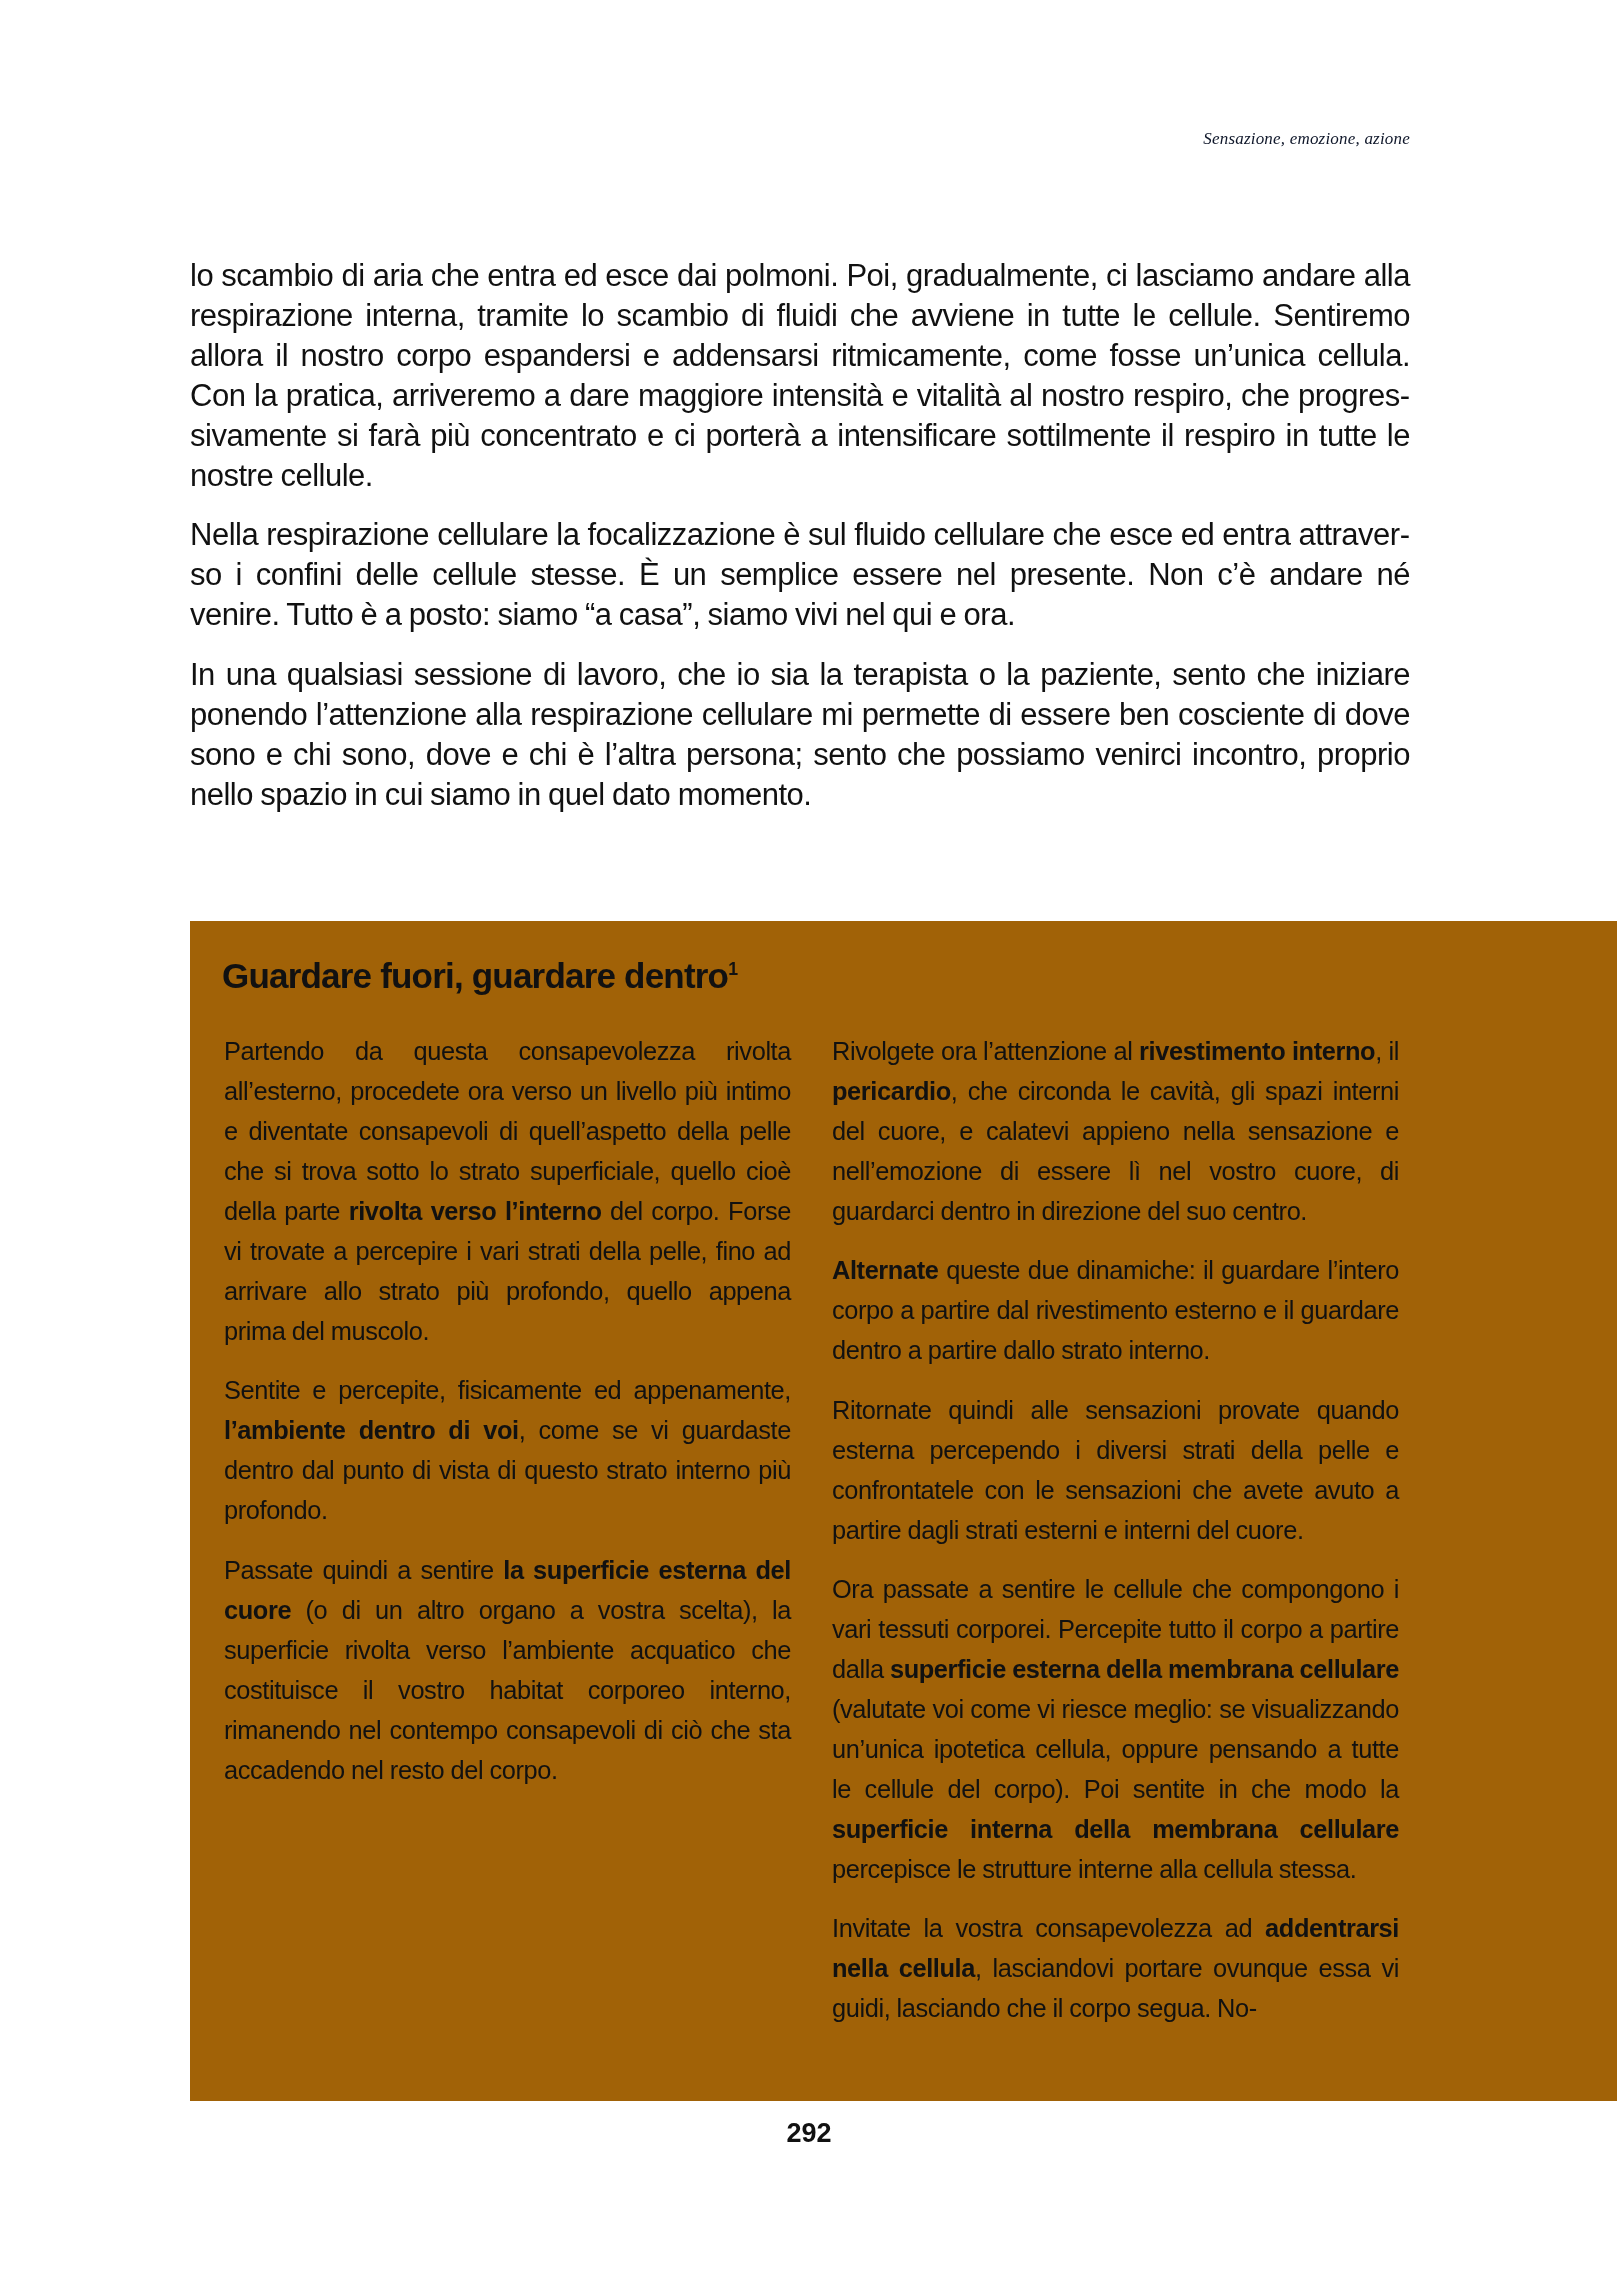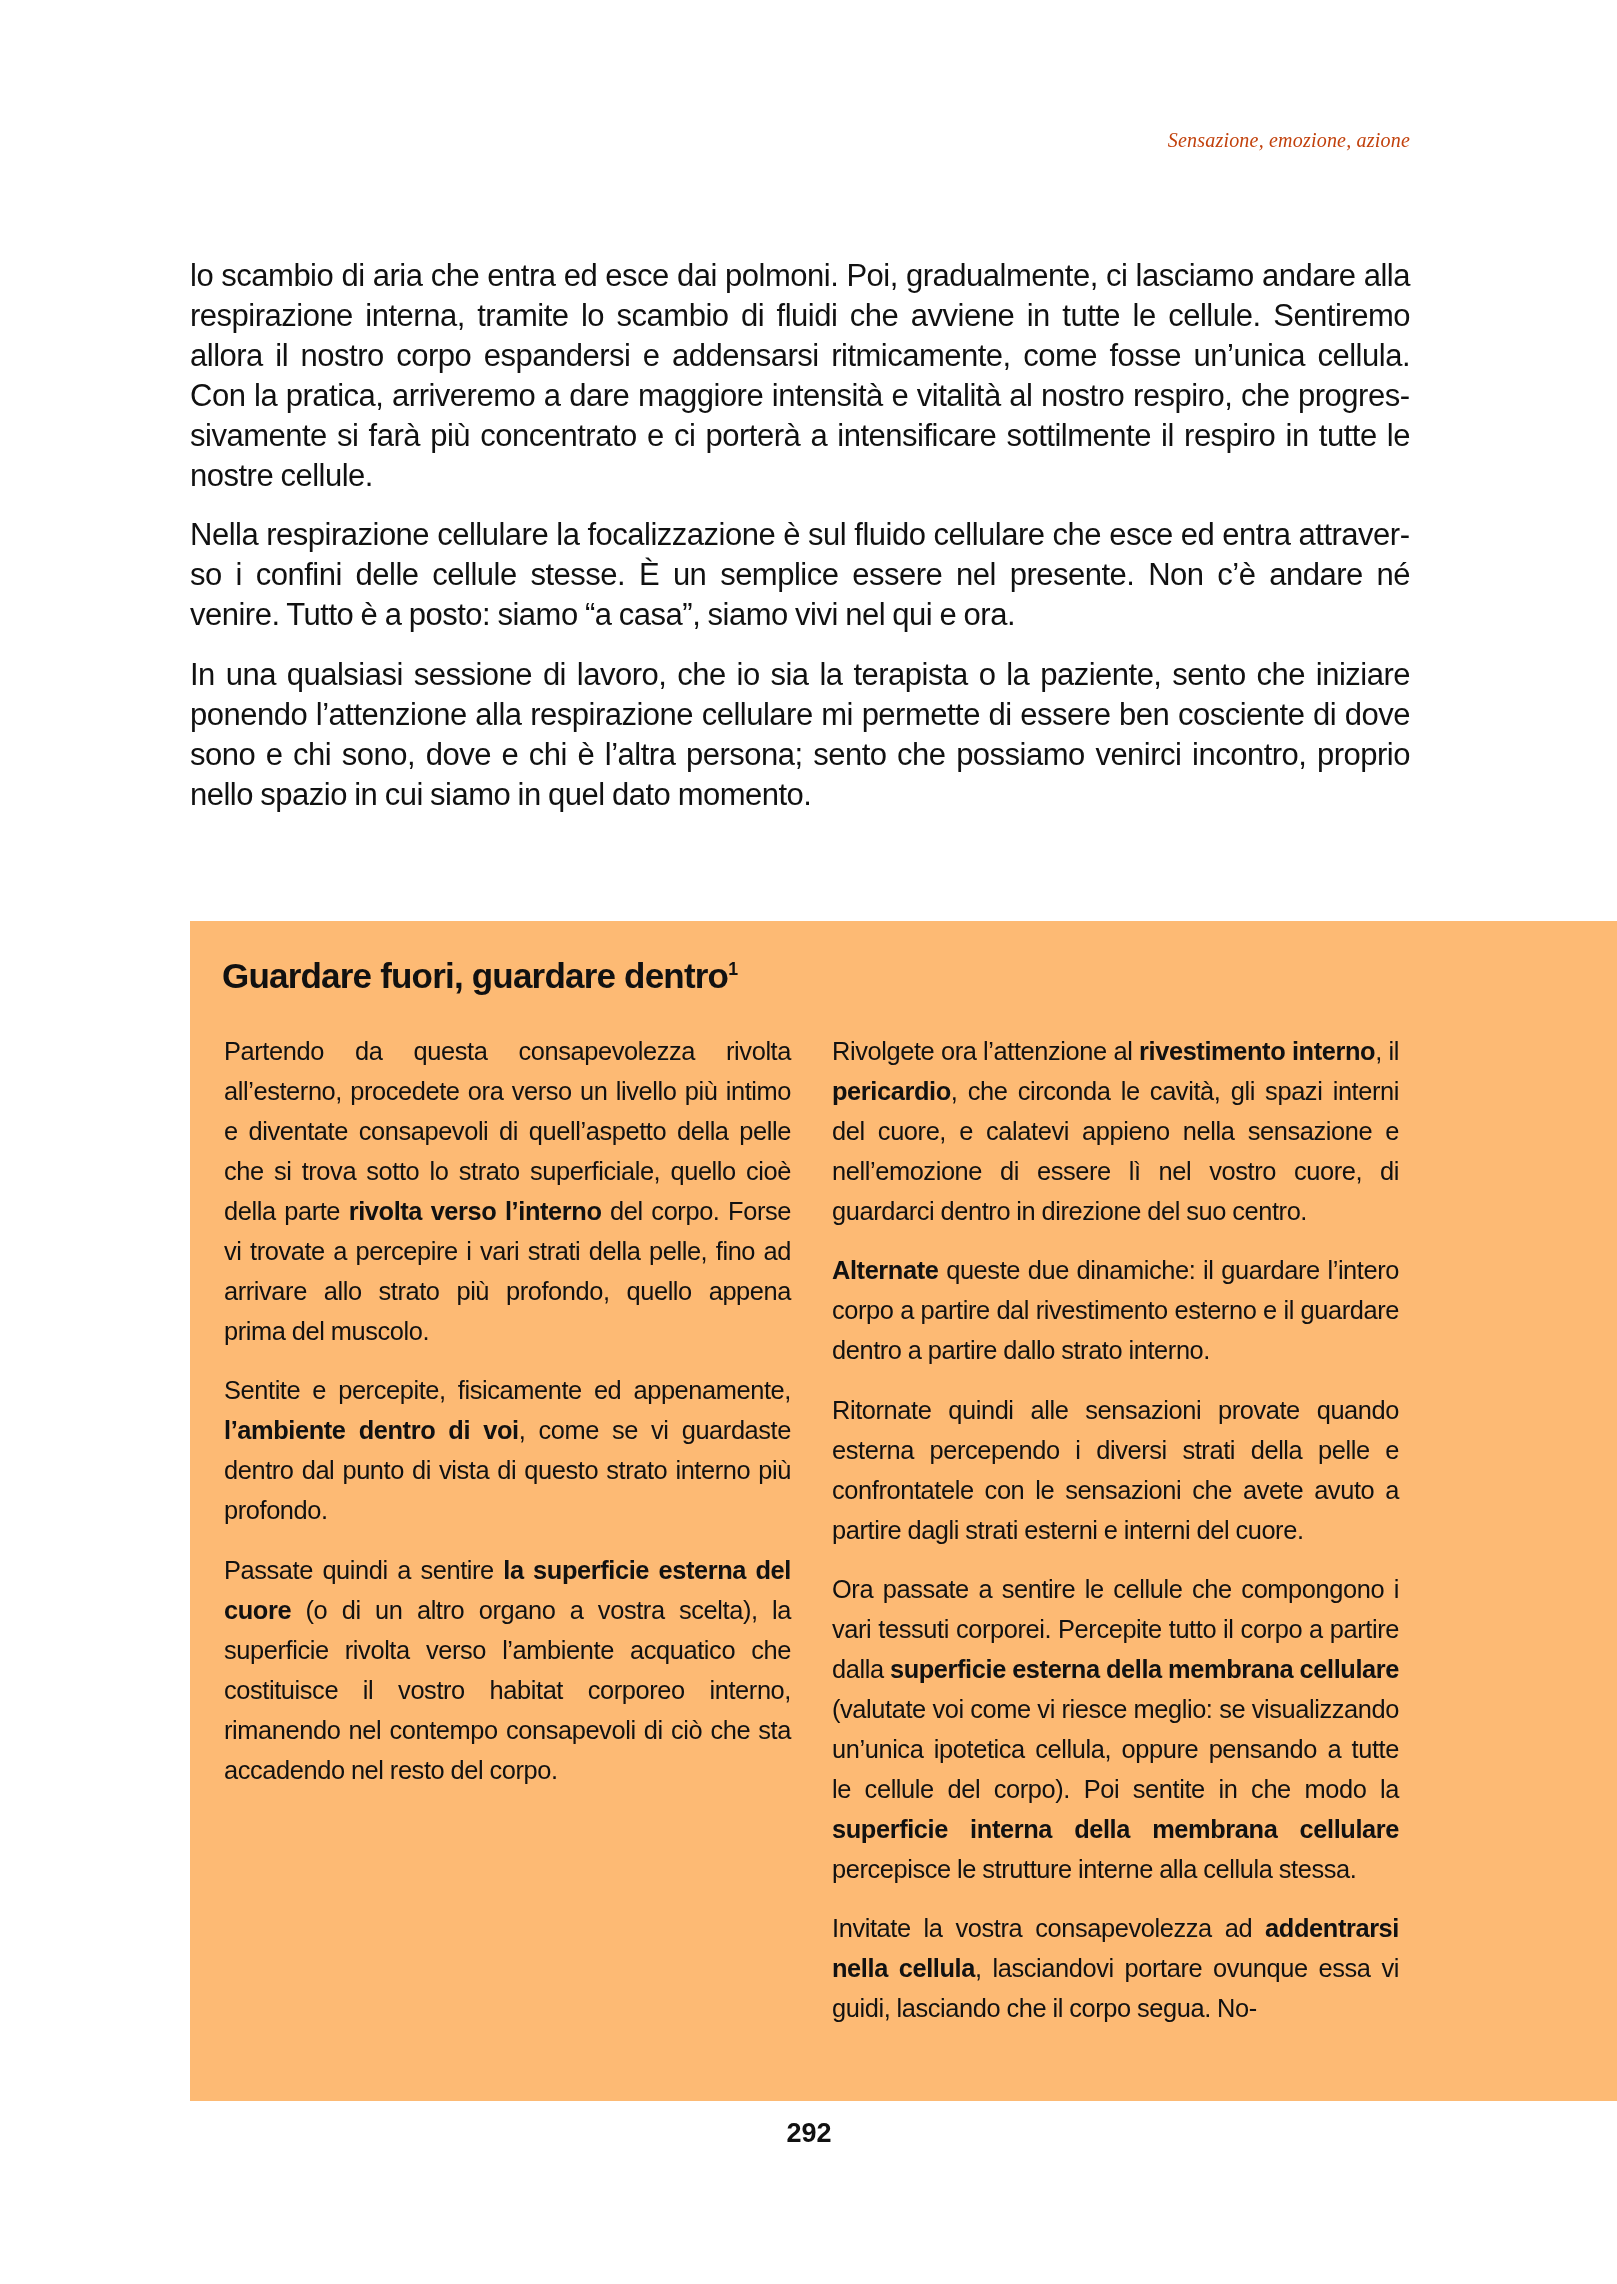--- a/index.html
+++ b/index.html
@@ -3,31 +3,31 @@
 <meta charset="utf-8">
 <style>
   html, body { margin: 0; padding: 0; background: #ffffff; }
   body {
     width: 1618px; height: 2284px; position: relative; overflow: hidden;
     font-family: "Liberation Sans", sans-serif; color: #111111;
   }
   .running-header {
     position: absolute; top: 129px; right: 208px;
     font-family: "Liberation Serif", serif; font-style: italic;
-    font-size: 20px; color: #c2410c; letter-spacing: 0.2px;
+    font-size: 17px; color: #0f172a; letter-spacing: 0.2px;
   }
   .main-text {
     position: absolute; left: 190px; top: 256px; width: 1220px;
     font-size: 31px; line-height: 40px; text-align: justify;
     letter-spacing: -0.5px; word-spacing: -0.8px;
   }
   .main-text p { margin: 0 0 19.3px 0; }
   .box {
     position: absolute; left: 190px; top: 921px; width: 1427px; height: 1180px;
-    background: #fdba74;
+    background: #a16207;
   }
   .box-title {
     position: absolute; left: 32px; top: 35px;
     font-size: 35px; font-weight: bold; letter-spacing: -0.8px; color: #111;
   }
   .box-title sup { font-size: 17.7px; vertical-align: super; line-height: 0; }
   .col {
     position: absolute; top: 110px; width: 567px;
     font-size: 25.4px; line-height: 40px; text-align: justify;
     letter-spacing: -0.4px; word-spacing: -0.4px;

